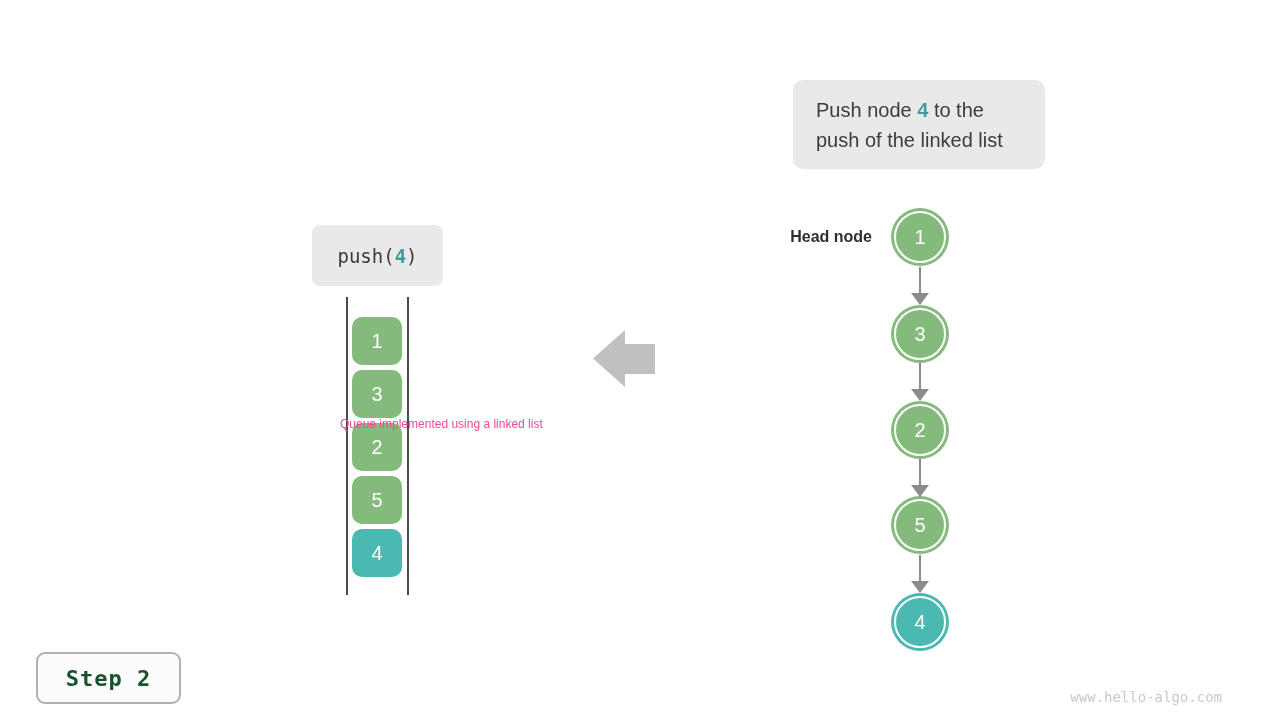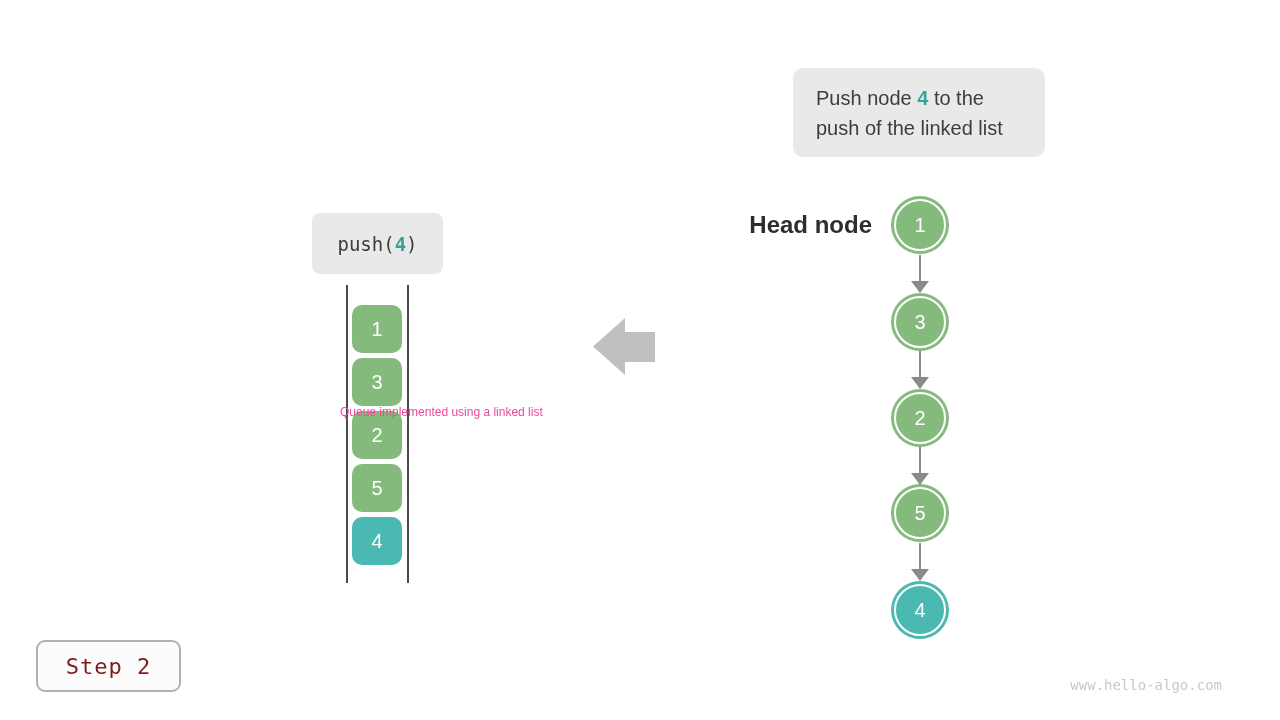--- a/index.html
+++ b/index.html
@@ -3,21 +3,21 @@
 <meta charset="utf-8">
 <style>
   html, body { margin: 0; padding: 0; }
   body {
     width: 1280px; height: 720px;
     background: #ffffff;
     font-family: "Liberation Sans", sans-serif;
     position: relative;
     overflow: hidden;
   }
-  .canvas { position: absolute; inset: 0; }
+  .canvas { position: absolute; inset: 0; margin-top: 12px; }
 
   
   .hl { color: var(--highlight_text, #3ba099); font-weight: bold; }
 
   
   .callout {
     position: absolute; left: 793px; top: 68px;
     width: 252px; height: 89px; box-sizing: border-box;
     background: var(--box_bg, #e9e9e9);
     border-radius: 10px;
@@ -89,36 +89,36 @@
     content: ""; position: absolute; left: 0; top: 26px;
     width: 0; height: 0;
     border-left: 9px solid transparent;
     border-right: 9px solid transparent;
     border-top: 12px solid var(--arrow_gray, #8b8b8b);
   }
 
   
   .side-label {
     position: absolute; left: 640px; width: 232px;
-    text-align: right; font-size: 24px; font-weight: bold;
+    text-align: right; font-size: 16px; font-weight: bold;
     line-height: 24px; color: #2e2e2e;
   }
   .side-label.head { top: 213px; }
   .side-label.tail { top: 598px; }
 
   
   .step {
     position: absolute; left: 36px; top: 640px;
     width: 145px; height: 52px; box-sizing: border-box;
     border: 2px solid #b1b1b1; border-radius: 9px;
     background: #fcfcfc;
     display: flex; align-items: center; justify-content: center;
     font-family: "DejaVu Sans Mono", monospace;
-    font-weight: normal; font-size: 22px; letter-spacing: 1px;
-    color: #7f1d1d;
+    font-weight: bold; font-size: 22px; letter-spacing: 1px;
+    color: #14532d;
   }
 
   
   .watermark {
     position: absolute; right: 58px; top: 677px;
     font-family: "DejaVu Sans Mono", monospace;
     font-size: 14px; color: #c9c9c9;
   }
 </style>
 </head>

